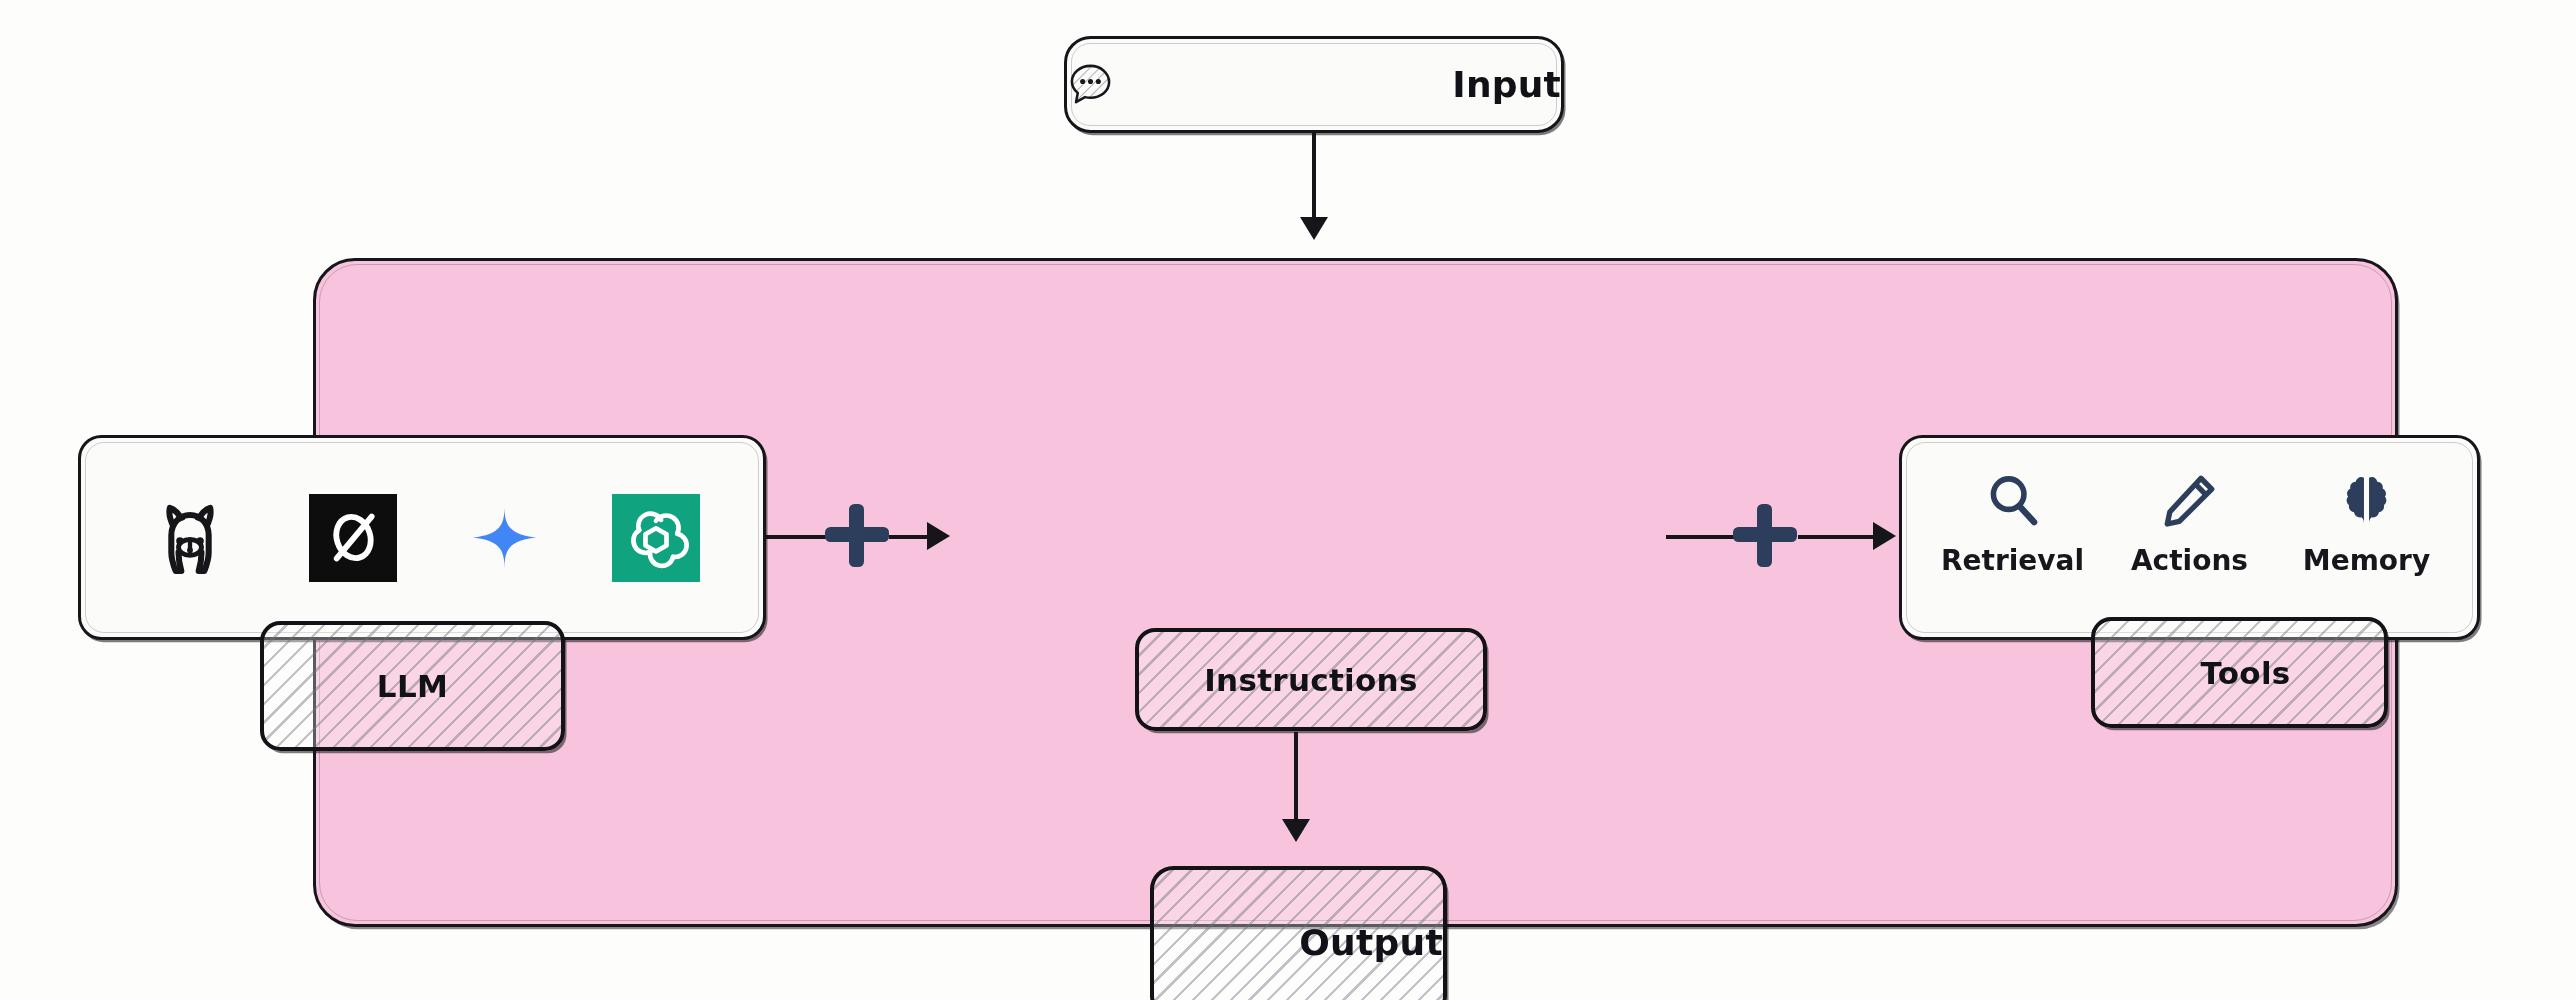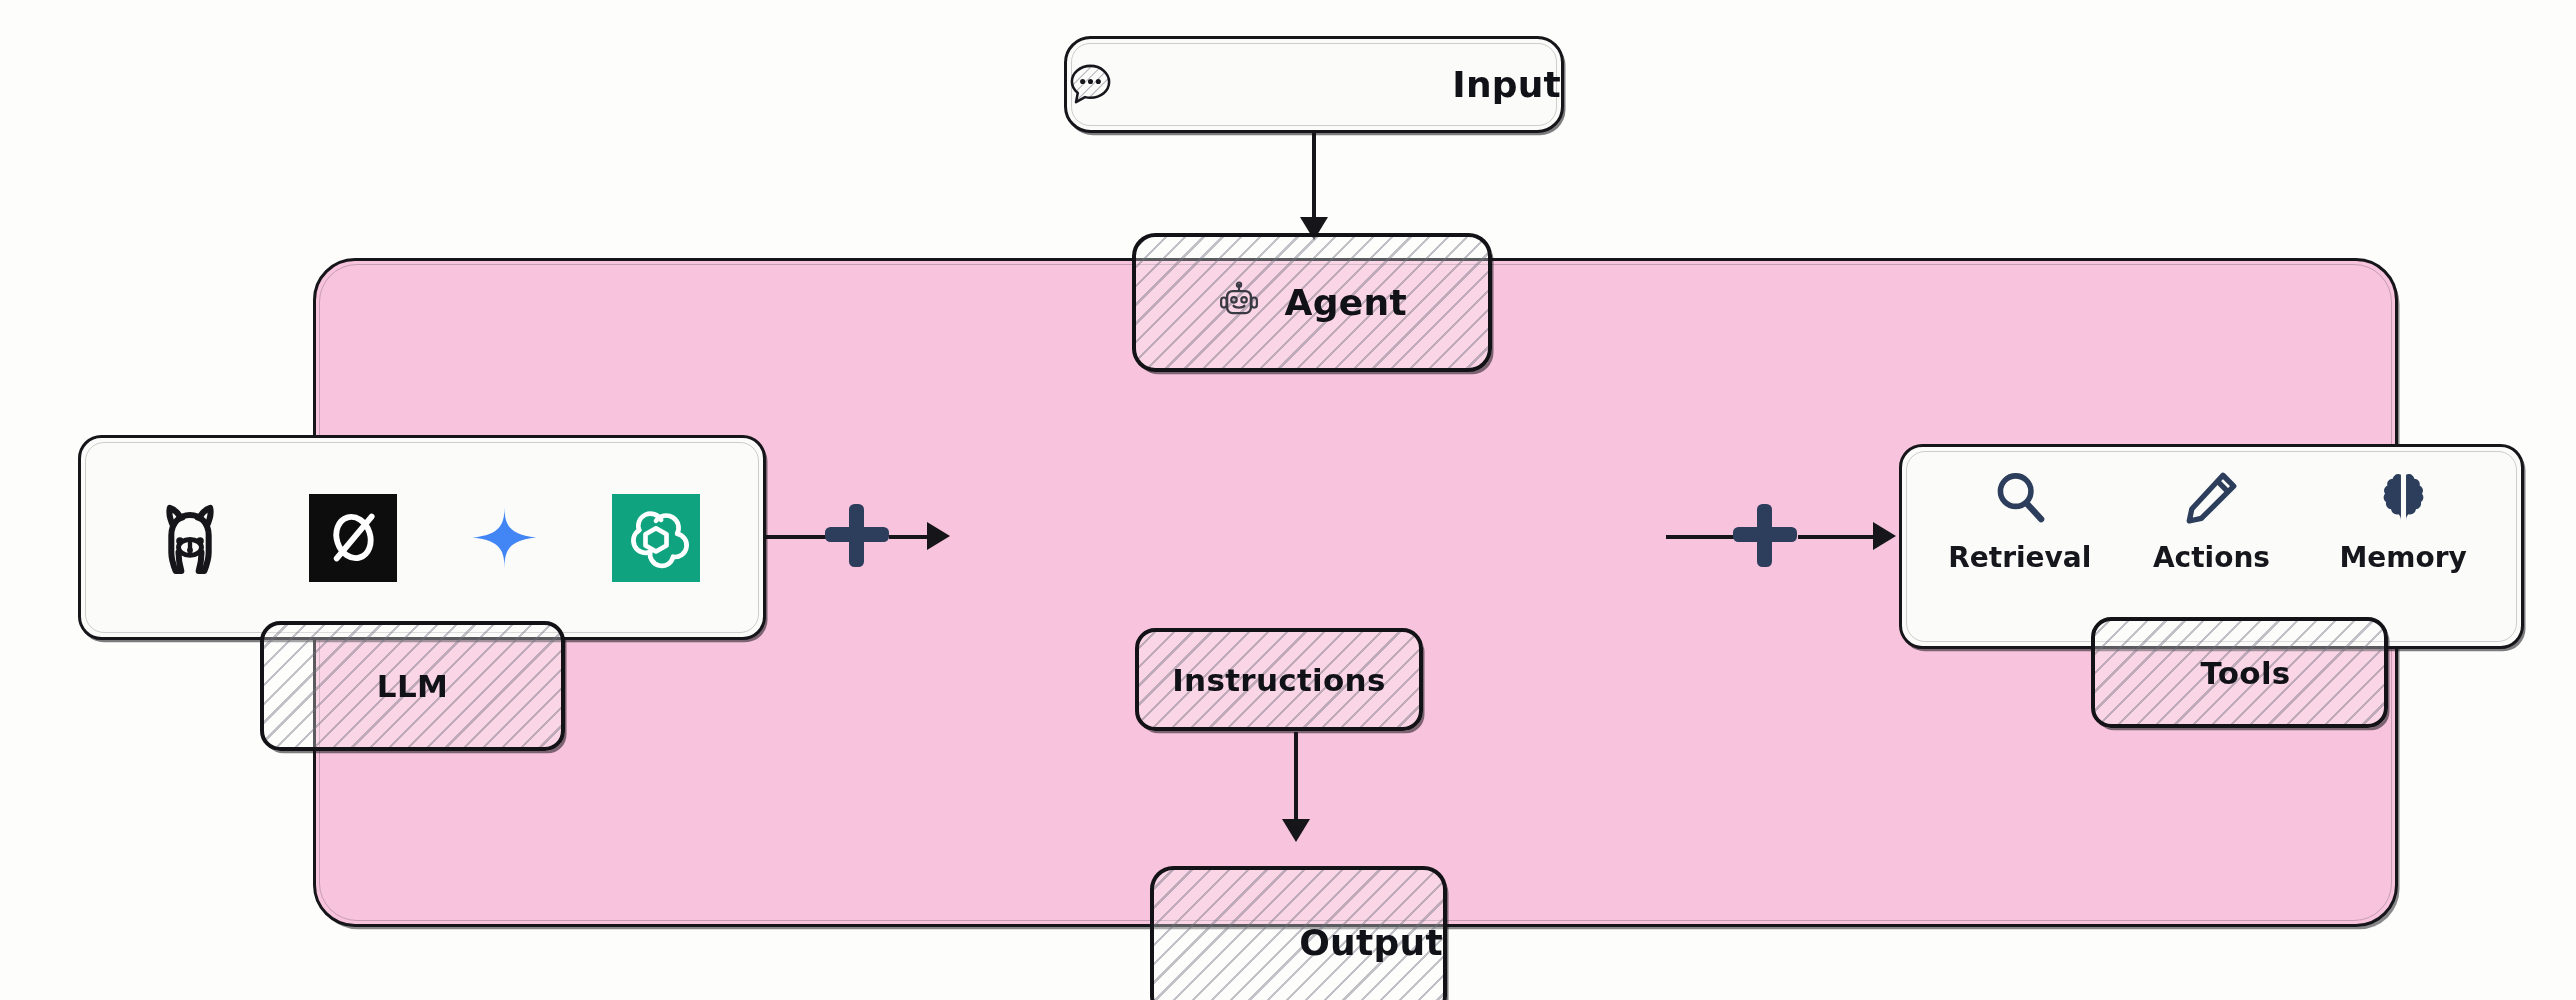--- a/index.html
+++ b/index.html
@@ -34,22 +34,22 @@
   #agent-region::after{content:"";position:absolute;left:3.1px;right:3.1px;top:3.1px;bottom:3.1px;
         border-radius:38px;border:1.2px solid rgba(25,25,30,.22);}
 
   
   #input-node{left:1064px;top:36px;width:500px;height:97px;border-radius:26.6px;
         display:flex;align-items:center;justify-content:space-between;gap:26.6px;z-index:30;}
   #llm-card{left:78px;top:435px;width:688px;height:205px;z-index:30;
         display:flex;align-items:center;justify-content:space-around;padding:0 26.6px;}
   #instr-card{left:955px;top:422px;width:711px;height:225px;z-index:30;
         display:flex;align-items:center;justify-content:center;padding:0 23.4px;}
-  #tools-card{left:1899px;top:435px;width:625px;height:205px;z-index:30;
-        display:flex;align-items:flex-start;justify-content:space-around;padding:20px 22px 0;margin-top:9px;}
+  #tools-card{left:1899px;top:435px;width:581px;height:205px;z-index:30;
+        display:flex;align-items:flex-start;justify-content:space-around;padding:32px 22px 0;}
 
   
   .node-label{font-size:36px;font-weight:700;color:#111118;letter-spacing:0.2px;}
   #instr-text{font-size:31px;line-height:1.33;color:#15151c;text-align:center;
         font-family:"DejaVu Sans","Liberation Sans",sans-serif;}
 
   
   .tool{display:flex;flex-direction:column;align-items:center;gap:12.5px;width:164px;}
   .tool .tlabel{font-size:28px;font-weight:700;color:#16161d;}
 
@@ -96,35 +96,20 @@
         <circle cx="24" cy="21" r="2.6" fill="#16161c"></circle>
         <circle cx="32" cy="21" r="2.6" fill="#16161c"></circle>
       </svg>
     </span>
     <span class="node-label">Input</span>
   </div>
 
   <div class="conn vline" style="left:1312px;top:133px;height:91px;"></div>
   <div class="arrow-d" style="left:1300px;top:217px;"></div>
 
-  <div class="chip" id="agent-chip" style="left:1132px;top:233px;width:360px;height:139px;border-radius:23.4px;gap:23.4px;">
-    <span class="logo">
-      <svg width="44" height="44" viewBox="0 0 48 48">
-        <line x1="24" y1="4" x2="24" y2="10" stroke="#3a3a44" stroke-width="2.4" stroke-linecap="round"></line>
-        <circle cx="24" cy="4" r="2.4" fill="none" stroke="#3a3a44" stroke-width="2.2"></circle>
-        <rect x="11" y="11" width="26" height="24" rx="6" fill="none" stroke="#3a3a44" stroke-width="2.6"></rect>
-        <rect x="4.5" y="18" width="6" height="11" rx="3" fill="none" stroke="#3a3a44" stroke-width="2.4"></rect>
-        <rect x="37.5" y="18" width="6" height="11" rx="3" fill="none" stroke="#3a3a44" stroke-width="2.4"></rect>
-        <circle cx="18.5" cy="20.5" r="3" fill="none" stroke="#3a3a44" stroke-width="2.4"></circle>
-        <circle cx="29.5" cy="20.5" r="3" fill="none" stroke="#3a3a44" stroke-width="2.4"></circle>
-        <path d="M18 27c2 2.6 10 2.6 12 0" fill="none" stroke="#3a3a44" stroke-width="2.4" stroke-linecap="round"></path>
-      </svg>
-    </span>
-    <span class="txt" style="font-size:36px;">Agent</span>
-  </div>
 
   <div class="node" id="llm-card">
     <span class="logo">
       <svg width="92" height="92" viewBox="0 0 64 64">
         <path d="M19 30c0-8 5.5-14 13-14s13 6 13 14v12c0 5-1.5 9-3 13h-4c1.5-5 2-9 2-13
                  M19 30v12c0 5 1.5 9 3 13h4c-1.5-5-2-9-2-13" fill="none" stroke="#15151a" stroke-width="4.2" stroke-linecap="round" stroke-linejoin="round"></path>
         <path d="M20.5 24c-2-4-3.5-9-2.5-13 3.5 1 7 5 8.5 9" fill="none" stroke="#15151a" stroke-width="4.2" stroke-linejoin="round"></path>
         <path d="M43.5 24c2-4 3.5-9 2.5-13-3.5 1-7 5-8.5 9" fill="none" stroke="#15151a" stroke-width="4.2" stroke-linejoin="round"></path>
         <circle cx="25" cy="34" r="2.6" fill="#15151a"></circle>
         <circle cx="39" cy="34" r="2.6" fill="#15151a"></circle>
@@ -167,21 +152,21 @@
 
   <div class="conn hline" style="left:766px;top:535px;width:63px;"></div>
   <div class="plus" style="left:825px;top:504px;width:64px;height:63px;">
     <i class="h"></i>
       <i class="v"></i>
   </div>
   <div class="conn hline" style="left:889px;top:535px;width:41px;"></div>
   <div class="arrow-r" style="left:927px;top:522px;"></div>
 
 
-  <div class="chip" style="left:1135px;top:628px;width:288px;height:103px;">
+  <div class="chip" style="left:1135px;top:628px;width:352px;height:103px;">
     <span class="txt">Instructions</span>
   </div>
 
   <div class="conn hline" style="left:1666px;top:535px;width:70px;"></div>
   <div class="plus" style="left:1733px;top:504px;width:64px;height:63px;">
     <i class="h"></i>
       <i class="v"></i>
   </div>
   <div class="conn hline" style="left:1798px;top:535px;width:78px;"></div>
   <div class="arrow-r" style="left:1873px;top:522px;"></div>

